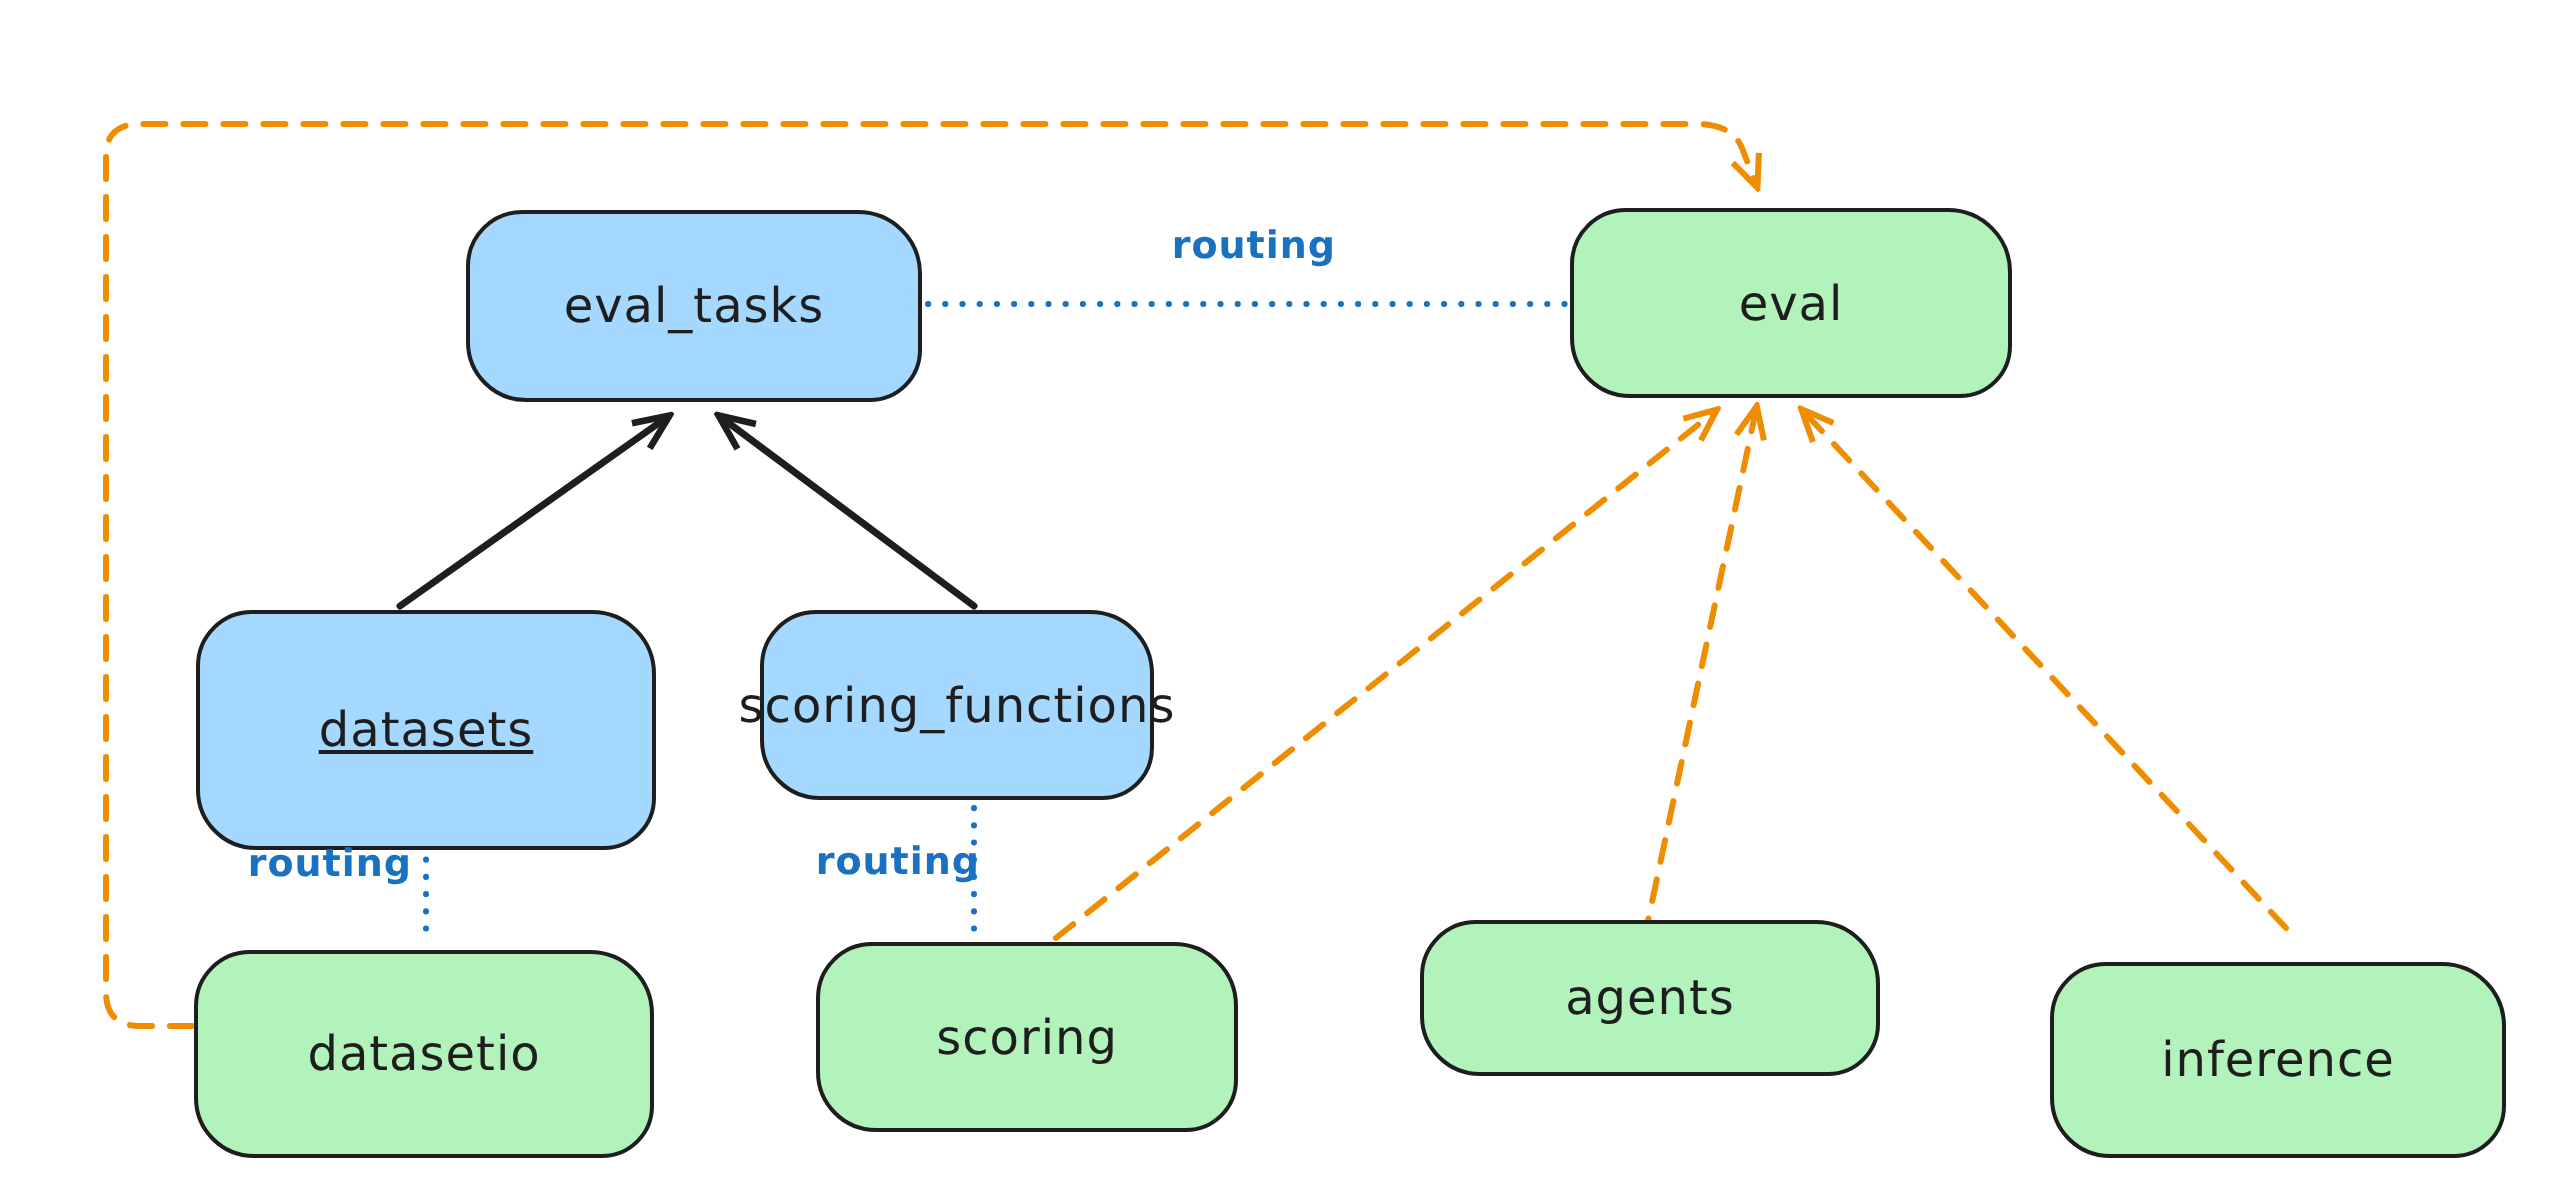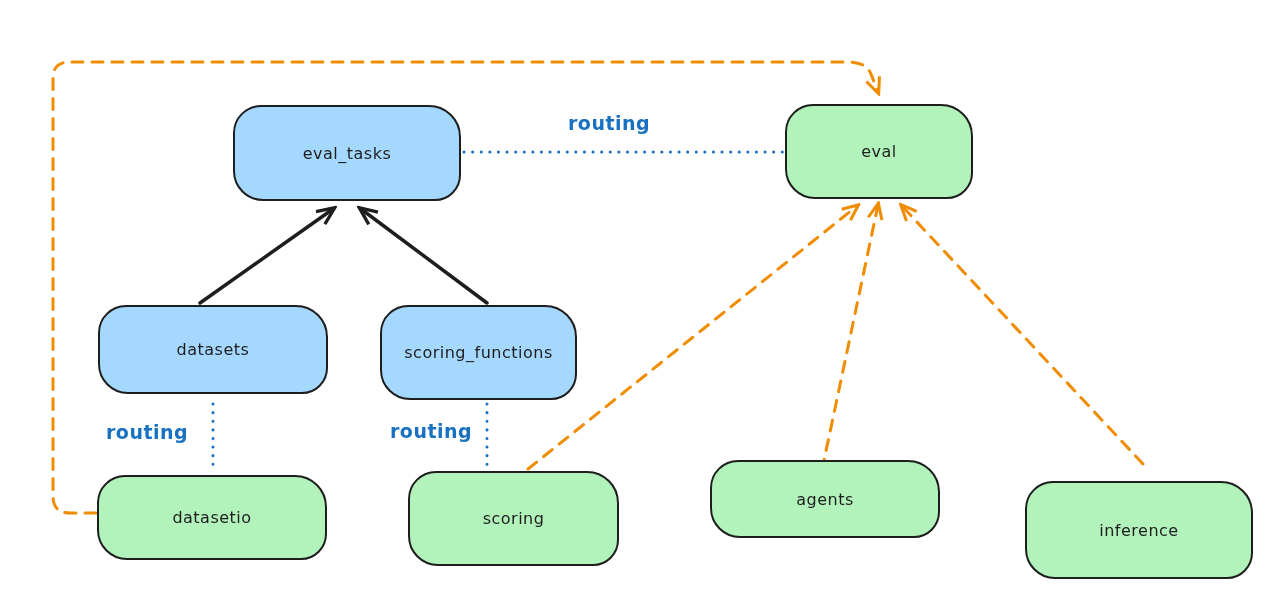--- a/index.html
+++ b/index.html
@@ -18,32 +18,32 @@
     height: 596px;
   }
   .node {
     position: absolute;
     display: flex;
     align-items: center;
     justify-content: center;
     box-sizing: border-box;
     border: 2.5px solid var(--node-stroke, #1e1e1e);
     border-radius: 28px 32px 26px 30px;
-    font-size: 16px;
+    font-size: 24px;
     letter-spacing: 0.5px;
     color: var(--node-stroke, #1e1e1e);
     text-align: center;
   }
   .node.blue  { background: var(--blue-node-fill, #a5d8ff); }
   .node.green { background: var(--green-node-fill, #b2f2bb); }
 
   .edge-label {
     position: absolute;
     width: 100px;
-    text-align: left;
+    text-align: right;
     font-size: 19px;
     font-weight: 700;
     letter-spacing: 0.5px;
     color: var(--routing-blue, #1971c2);
   }
 
   
   .edge { fill: none; stroke-linecap: round; stroke-linejoin: round; }
   .edge-black  { stroke: var(--node-stroke, #1e1e1e); stroke-width: 3.5; }
   .edge-blue-dotted { stroke: var(--routing-blue, #1971c2); stroke-width: 3; stroke-dasharray: 0.1 8.5; }
@@ -75,27 +75,27 @@
     <line class="edge edge-blue-dotted" x1="487" y1="404" x2="487" y2="468"></line>
 
     <path class="edge edge-orange-dashed" d="M 96,513 L 70,513 Q 53,513 53,496 L 53,78 Q 53,62 70,62 L 848,62 Q 866,62 871,74 L 878,92" marker-end="url(#arrow-orange)"></path>
     <line class="edge edge-orange-dashed" x1="528" y1="469" x2="857" y2="206" marker-end="url(#arrow-orange)"></line>
     <line class="edge edge-orange-dashed" x1="822" y1="470" x2="878" y2="205" marker-end="url(#arrow-orange)"></line>
     <line class="edge edge-orange-dashed" x1="1143" y1="464" x2="902" y2="206" marker-end="url(#arrow-orange)"></line>
   </svg>
 
   <div class="node blue" style="left:233px; top:105px; width:228px; height:96px;">eval_tasks</div>
 
-  <div class="node green" style="left:785px; top:104px; width:188px; height:95px;">eval</div>
+  <div class="node green" style="left:785px; top:104px; width:221px; height:95px;">eval</div>
 
-  <div class="node blue" style="left:98px; top:305px; width:230px; height:89px;">datasets</div>
+  <div class="node blue" style="left:98px; top:305px; width:230px; height:120px;text-decoration:underline;">datasets</div>
 
   <div class="node blue" style="left:380px; top:305px; width:197px; height:95px;">scoring_functions</div>
 
-  <div class="node green" style="left:97px; top:475px; width:230px; height:85px;">datasetio</div>
+  <div class="node green" style="left:97px; top:475px; width:230px; height:104px;">datasetio</div>
 
   <div class="node green" style="left:408px; top:471px; width:211px; height:95px;">scoring</div>
 
   <div class="node green" style="left:710px; top:460px; width:230px; height:78px;">agents</div>
 
   <div class="node green" style="left:1025px; top:465px; width:228px; height:98px;margin-top:16px;">inference</div>
 
   <div class="edge-label" style="left:568px; top:112px;">routing</div>
 
   <div class="edge-label" style="left:106px; top:421px;">routing</div>

